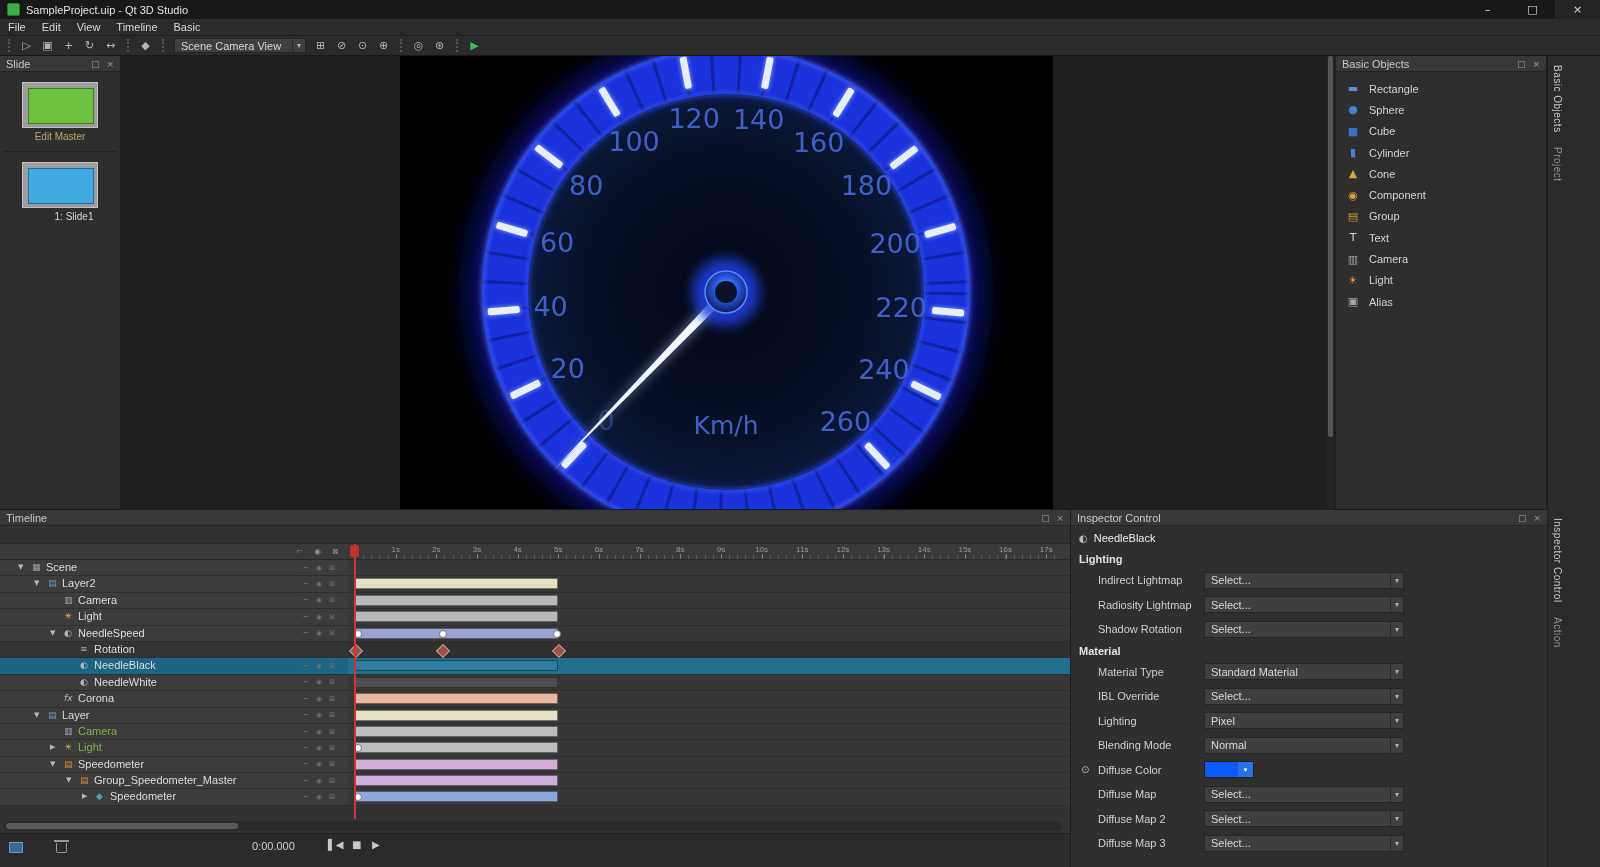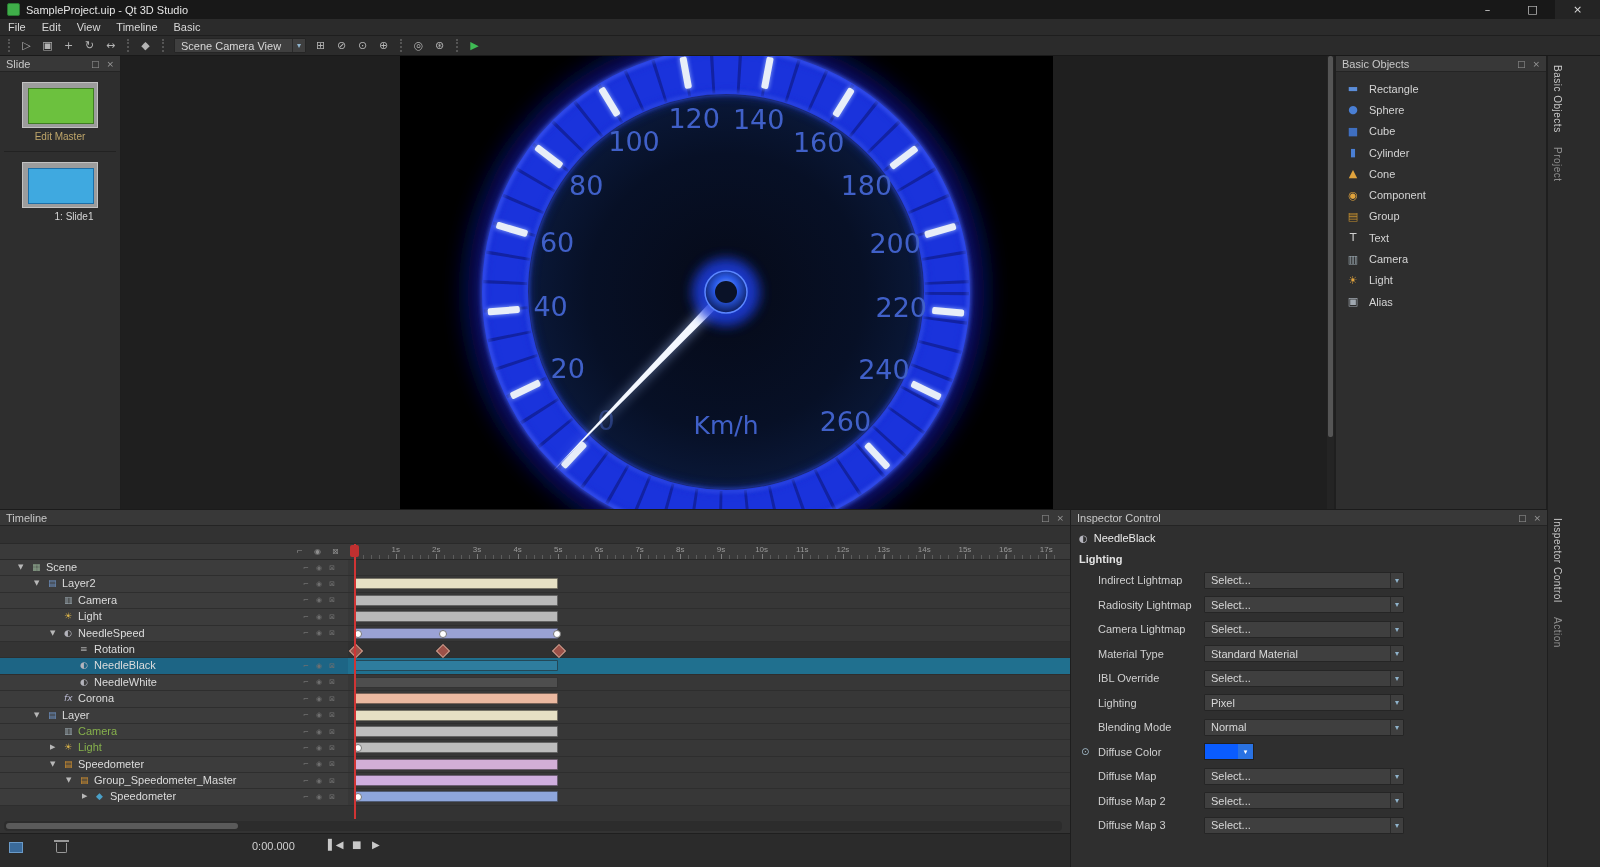--- a/index.html
+++ b/index.html
@@ -609,26 +609,27 @@
           </div>
         </div>
         <div class="insp-row">
           <span class="insp-label">Radiosity Lightmap</span>
           <div class="combo insp-combo">
             <span class="combo-val">Select...</span>
             <span class="combo-arrow icon">▾</span>
           </div>
         </div>
         <div class="insp-row">
-          <span class="insp-label">Camera Lightmap</span>
+          <span class="insp-label">Shadow Rotation</span>
           <div class="combo insp-combo">
             <span class="combo-val">Select...</span>
             <span class="combo-arrow icon">▾</span>
           </div>
         </div>
+        <div class="insp-section">Material</div>
         <div class="insp-row">
           <span class="insp-label">Material Type</span>
           <div class="combo insp-combo">
             <span class="combo-val">Standard Material</span>
             <span class="combo-arrow icon">▾</span>
           </div>
         </div>
         <div class="insp-row">
           <span class="insp-label">IBL Override</span>
           <div class="combo insp-combo">

